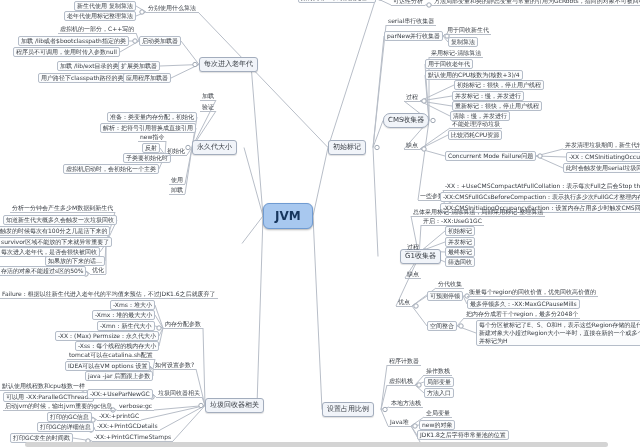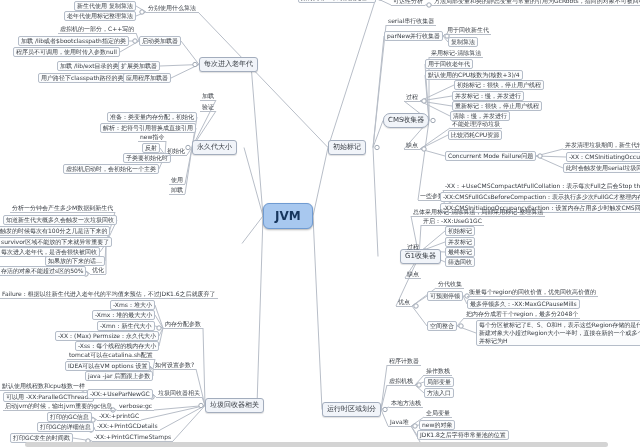--- a/index.html
+++ b/index.html
@@ -298,16 +298,16 @@
       <div class="node line" style="left: 387px; top: 377px;">虚拟机栈</div>
       <div class="node line" style="left: 424px; top: 367px;">操作数栈</div>
       <div class="node box" style="left: 424px; top: 377px;">局部变量</div>
       <div class="node box" style="left: 424px; top: 388px;">方法入口</div>
       <div class="node line" style="left: 389px; top: 399px;">本地方法栈</div>
       <div class="node line" style="left: 388px; top: 418px;">Java堆</div>
       <div class="node line" style="left: 424px; top: 409px;">全局变量</div>
       <div class="node box" style="left: 419px; top: 420px;">new的对象</div>
       <div class="node box" style="left: 417px; top: 430px;">JDK1.8之后字符串常量池的位置</div>
       <div class="node line" style="left: 424px; top: 441px;">方法区</div>
-      <div class="node main" style="left: 322px; top: 402px;">运行时区域划分</div>
+      <div class="node main" style="left: 322px; top: 402px;">设置占用比例</div>
     </div>
   <div id="hscroll"></div>
 </div>
 
 </body></html>

